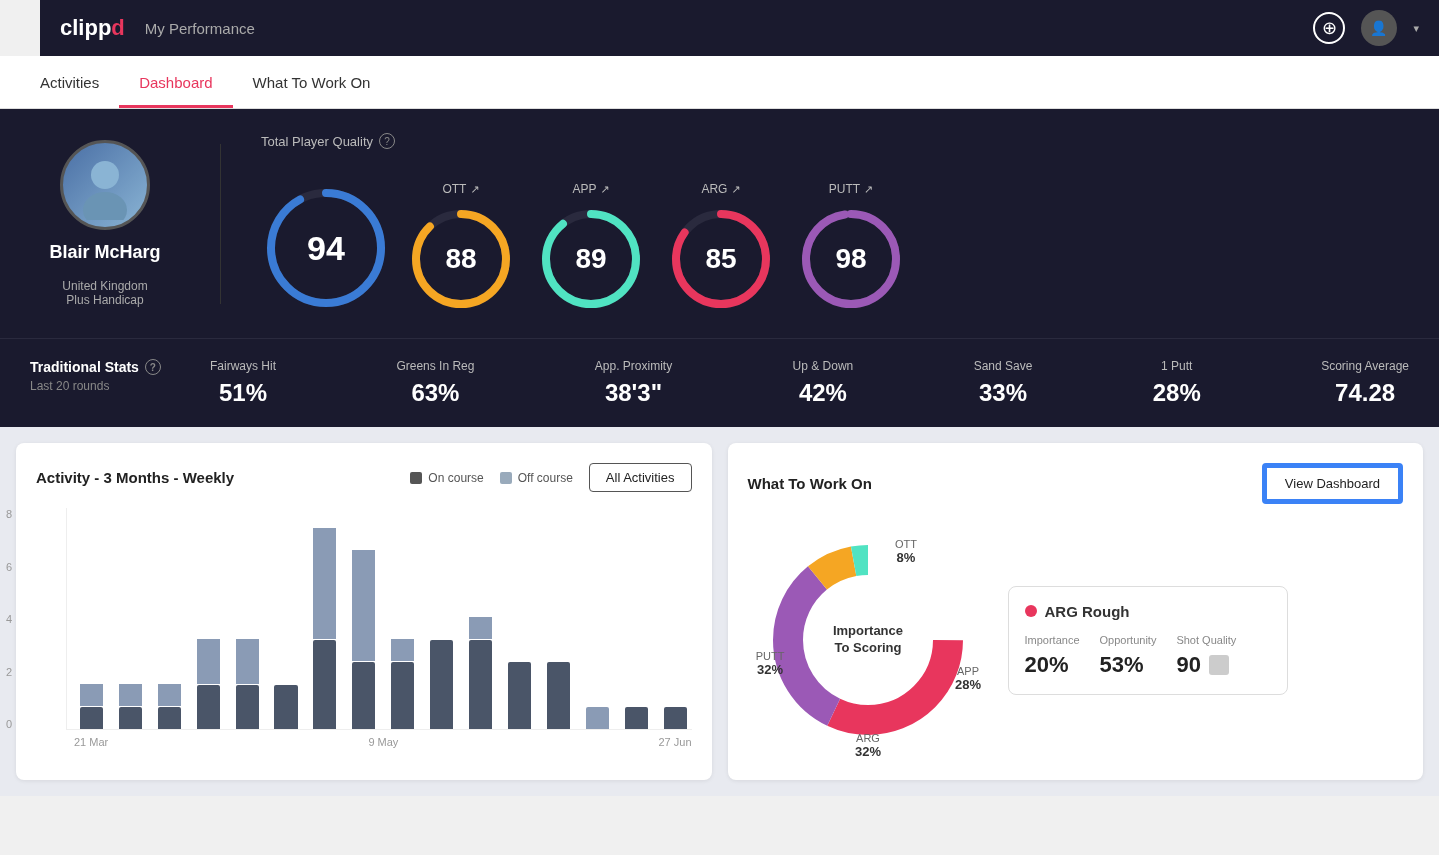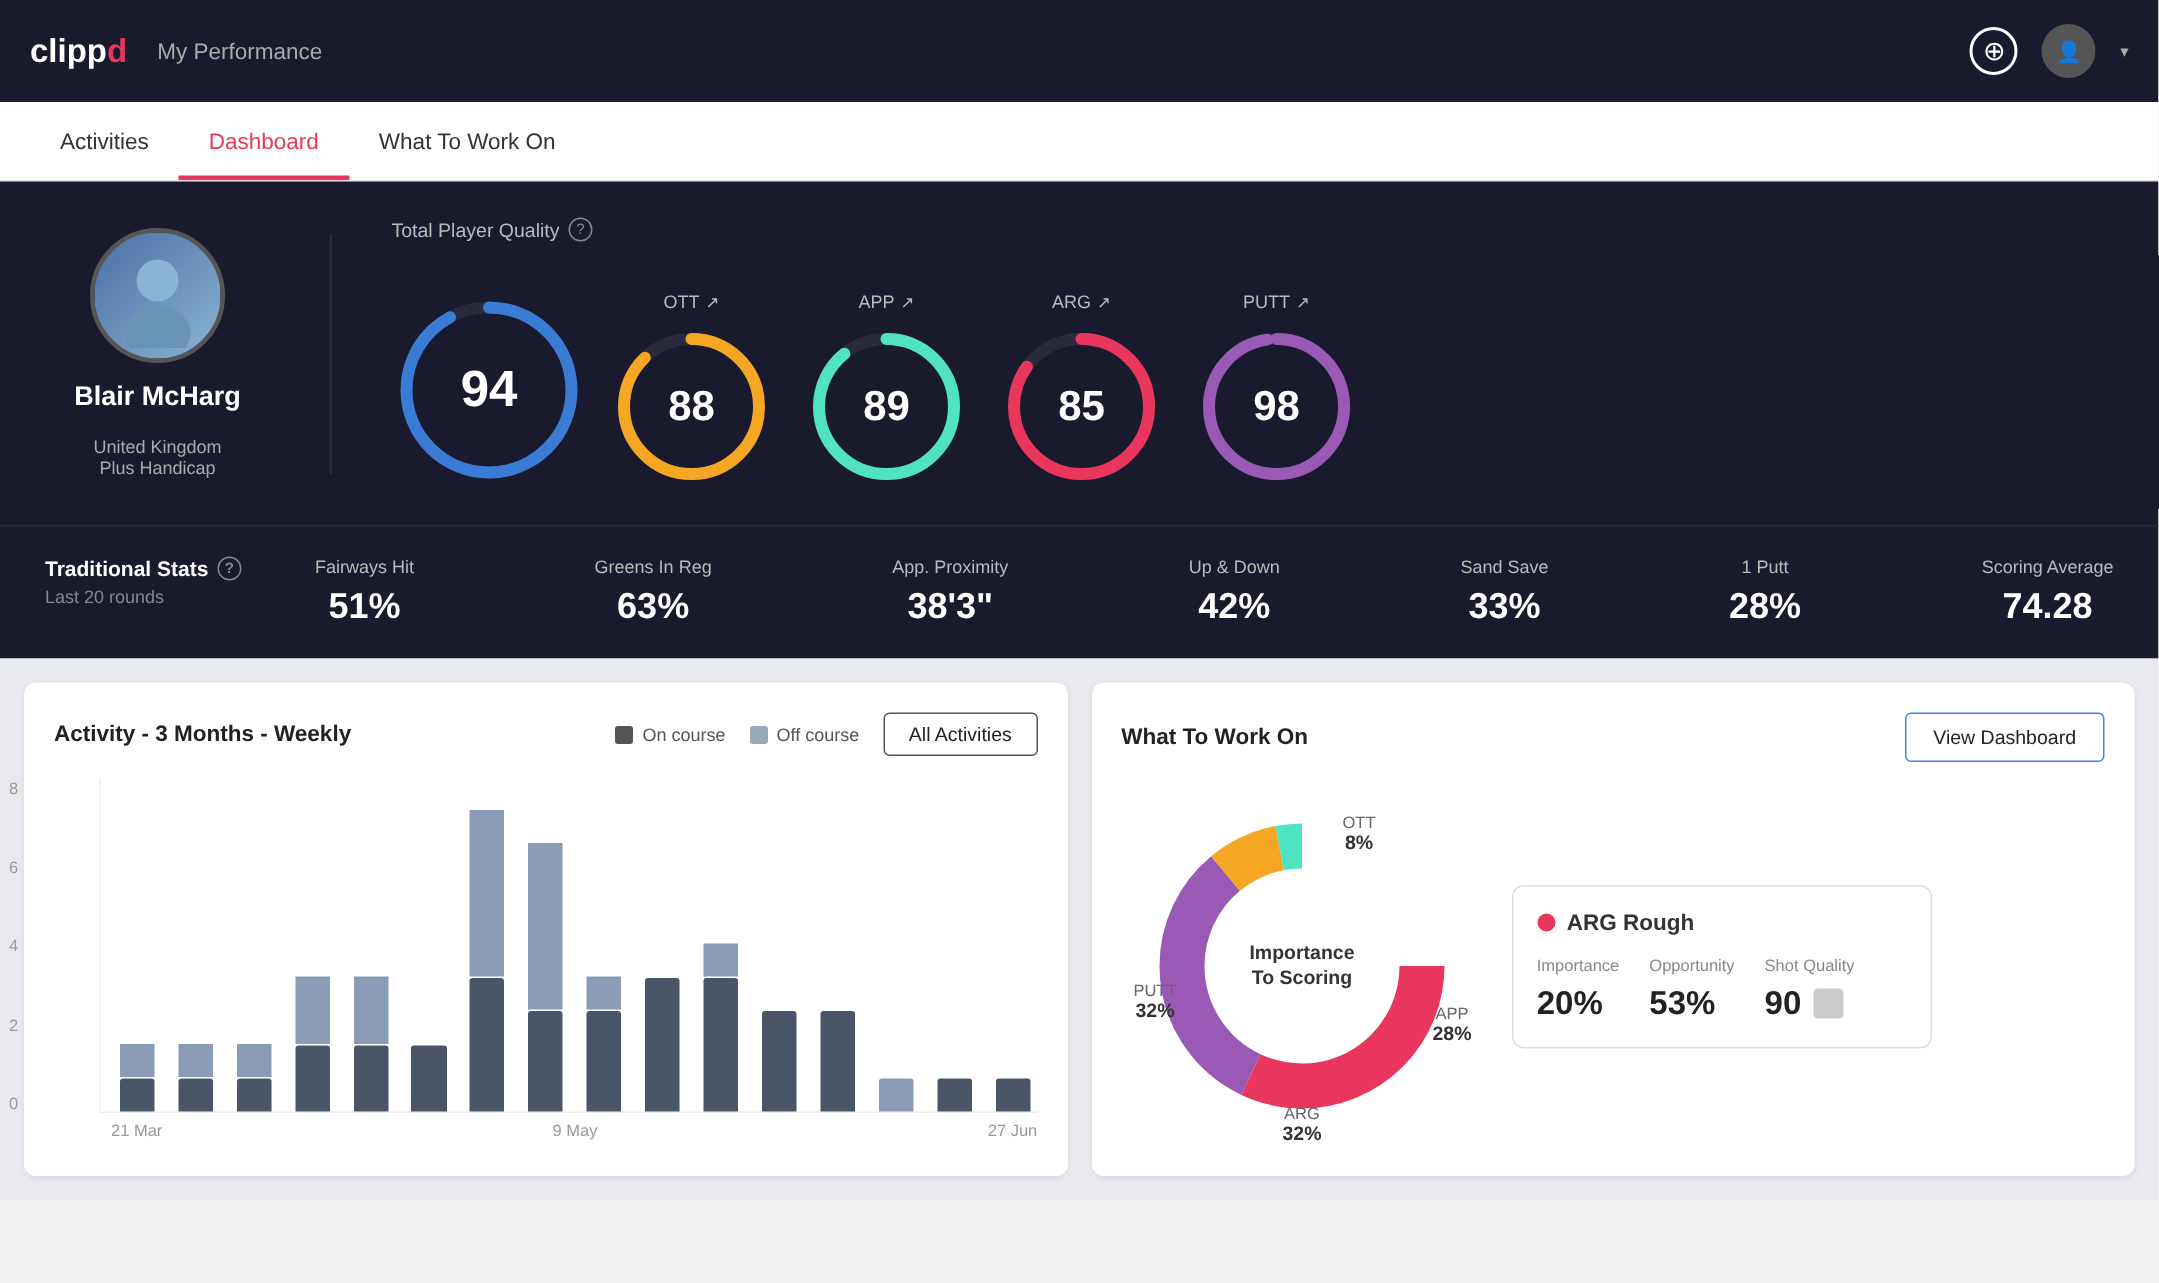--- a/index.html
+++ b/index.html
@@ -3,22 +3,23 @@
   <meta charset="utf-8">
   <style>
     * { box-sizing: border-box; margin: 0; padding: 0; }
     body { font-family: -apple-system, BlinkMacSystemFont, 'Segoe UI', sans-serif; background: #f0f0f0; color: #fff; }
 
     
     .header {
       background: #1a1a2e;
       display: flex;
       padding: 0 20px;
-      height: 68px;
+      height: 56px;
       justify-content: space-between;
+      margin-left: 40px;
     }
     .logo {
       display: flex;
       align-items: center;
     }
     .logo-text {
       font-size: 22px;
       font-weight: 700;
     }
     .logo-clip { color: #fff; }
@@ -334,21 +335,21 @@
       align-items: center;
     }
     .donut-section {
       position: relative;
       width: 240px;
       height: 240px;
       flex-shrink: 0;
     }
 
     .view-dashboard-btn {
-      border: 1px solid #3b82f6;
+      border: 5px solid #3b82f6;
       background: #fff;
       color: #222;
       padding: 8px 18px;
       border-radius: 4px;
       font-size: 13px;
       cursor: pointer;
     }
 
     
     .work-detail {

